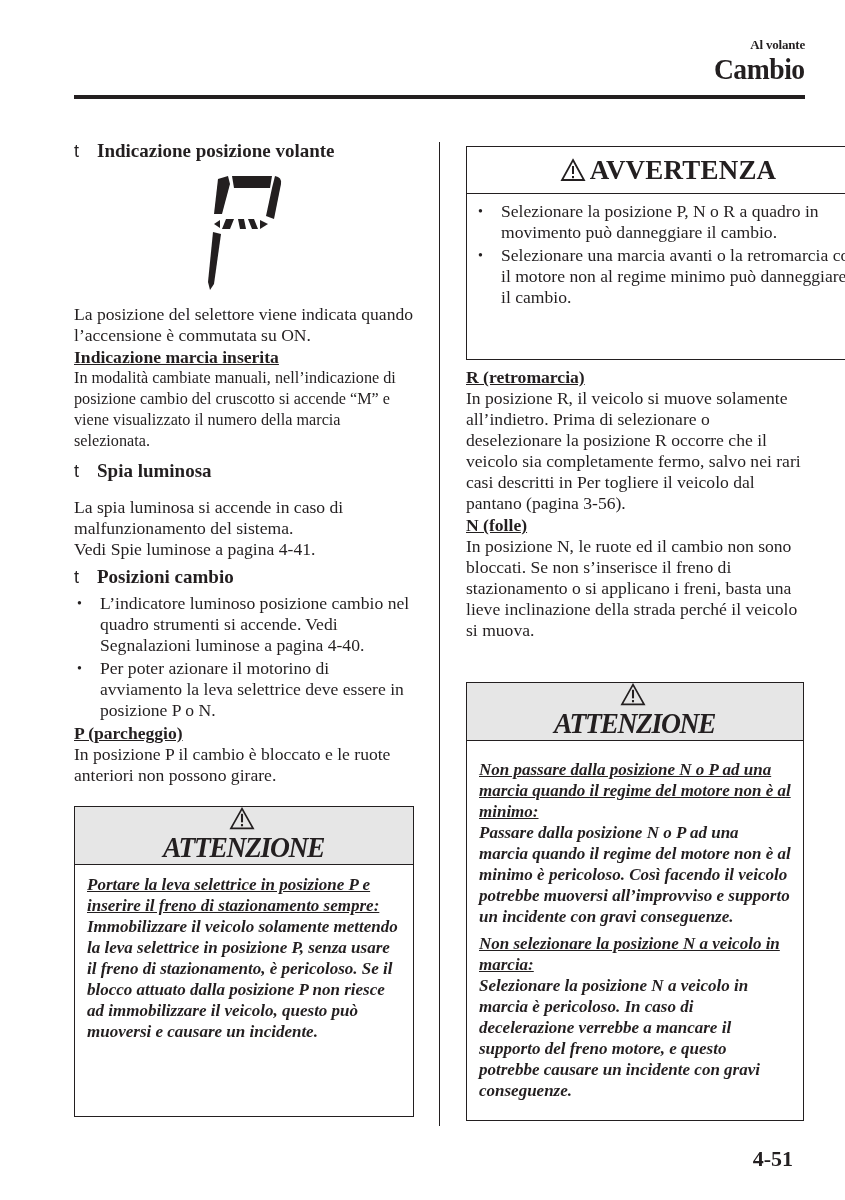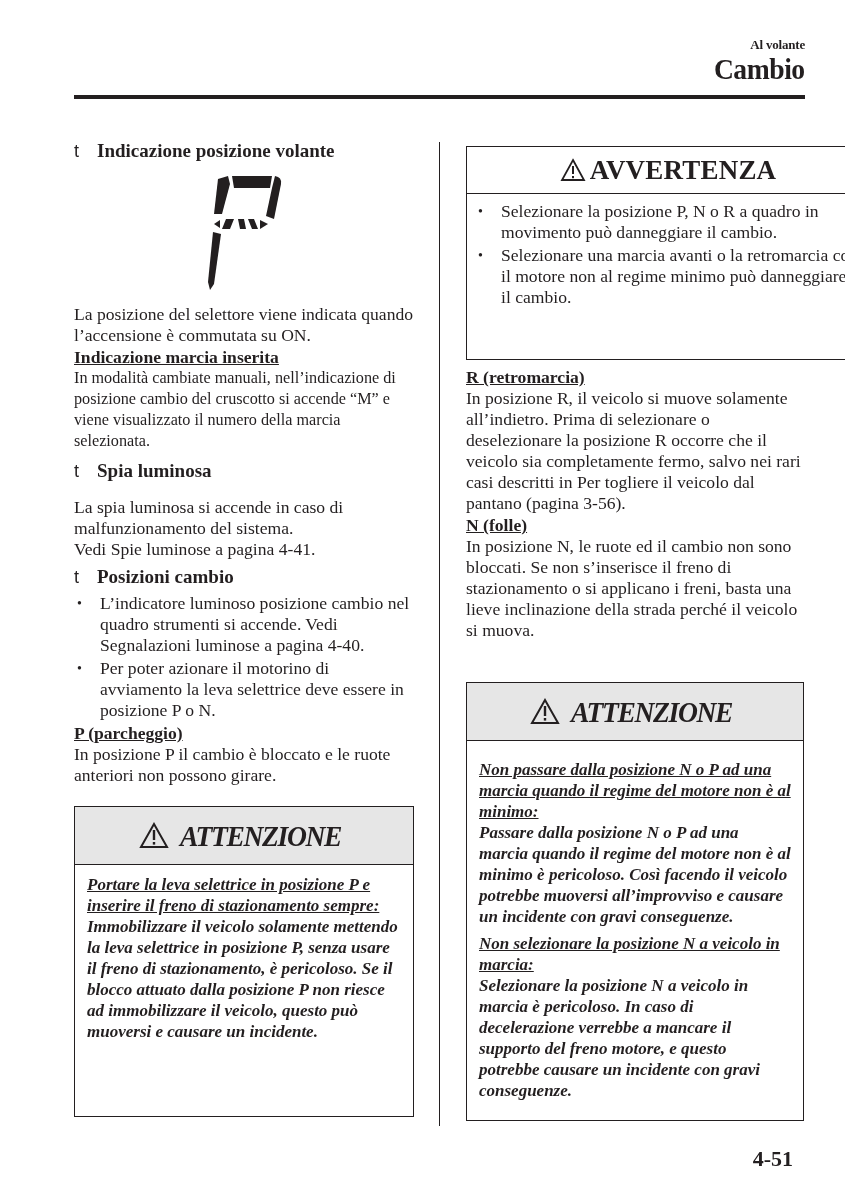--- a/index.html
+++ b/index.html
@@ -16,21 +16,21 @@
   .sec-head .bullet-t { font-family: "Liberation Sans", "DejaVu Sans", sans-serif; font-weight: normal; width: 23px; font-size: 18px; }
   p.body { font-size: 17.6px; line-height: 21px; margin: 0; }
   p.body-small { font-size: 16.2px; line-height: 21px; margin: 0; }
   .subhead { font-size: 17.6px; line-height: 21px; font-weight: bold; text-decoration: underline; margin: 1px 0 0 0; }
   ul.bul { list-style: none; margin: 0; padding: 0; }
   ul.bul li { position: relative; padding-left: 26px; font-size: 17.6px; line-height: 21px; margin: 0 0 2px 0; }
   ul.bul li::before { content: "\2022"; position: absolute; left: 3px; top: 0; font-size: 14px; }
   .p-fig { width: 80px; height: 120px; margin: 10px 0 6px 128px; }
   .box { position: absolute; border: 1.5px solid #231f20; background: #fff; box-sizing: border-box; }
   .box-head { display: flex; align-items: center; justify-content: center; border-bottom: 1.5px solid #231f20; box-sizing: border-box; }
-  .box-head.gray { background: #e6e6e6; }
+  .box-head.gray { background: #e6e6e6; flex-direction: column; }
   .box-head .title { font-weight: bold; }
   .box-head .title.italic { font-style: italic; font-size: 30px; letter-spacing: -1.5px; transform: scaleX(0.92); }
   .box-head .title.upright { font-size: 27px; letter-spacing: 0.2px; }
   .warn-icon { display: inline-block; margin-right: 4px; }
   .box-body { padding: 8px 12px 8px 12px; }
   .box-body ul.bul li { font-size: 17.6px; }
   .it-ul { font-style: italic; font-weight: bold; text-decoration: underline; font-size: 17px; line-height: 21px; margin: 0; }
   .it { font-style: italic; font-weight: bold; font-size: 17px; line-height: 21px; margin: 0; }
   .page-num { position: absolute; right: 52px; top: 1146px; font-size: 22px; font-weight: bold; }
 </style>
@@ -124,19 +124,19 @@
   <div class="box-head gray" style="height:58px;">
     <svg class="warn-icon" width="30" height="27" viewBox="0 0 30 27">
       <polygon points="15,2 28,25 2,25" fill="none" stroke="#231f20" stroke-width="2"></polygon>
       <rect x="13.8" y="8" width="2.4" height="10" fill="#231f20"></rect>
       <rect x="13.8" y="20" width="2.4" height="2.6" fill="#231f20"></rect>
     </svg>
     <span class="title italic">ATTENZIONE</span>
   </div>
   <div class="box-body" style="padding-top:18px;">
     <p class="it-ul">Non passare dalla posizione N o P ad una marcia quando il regime del motore non è al minimo:</p>
-    <p class="it" style="margin-bottom:6px;">Passare dalla posizione N o P ad una marcia quando il regime del motore non è al minimo è pericoloso. Così facendo il veicolo potrebbe muoversi all’improvviso e causare un incidente con gravi conseguenze.</p>
+    <p class="it" style="margin-bottom:6px;">Passare dalla posizione N o P ad una marcia quando il regime del motore non è al minimo è pericoloso. Così facendo il veicolo potrebbe muoversi all’improvviso e supporto un incidente con gravi conseguenze.</p>
     <p class="it-ul">Non selezionare la posizione N a veicolo in marcia:</p>
     <p class="it">Selezionare la posizione N a veicolo in marcia è pericoloso. In caso di decelerazione verrebbe a mancare il supporto del freno motore, e questo potrebbe causare un incidente con gravi conseguenze.</p>
   </div>
 </div>
 
 <div class="page-num">4-51</div>
 
 </body></html>

